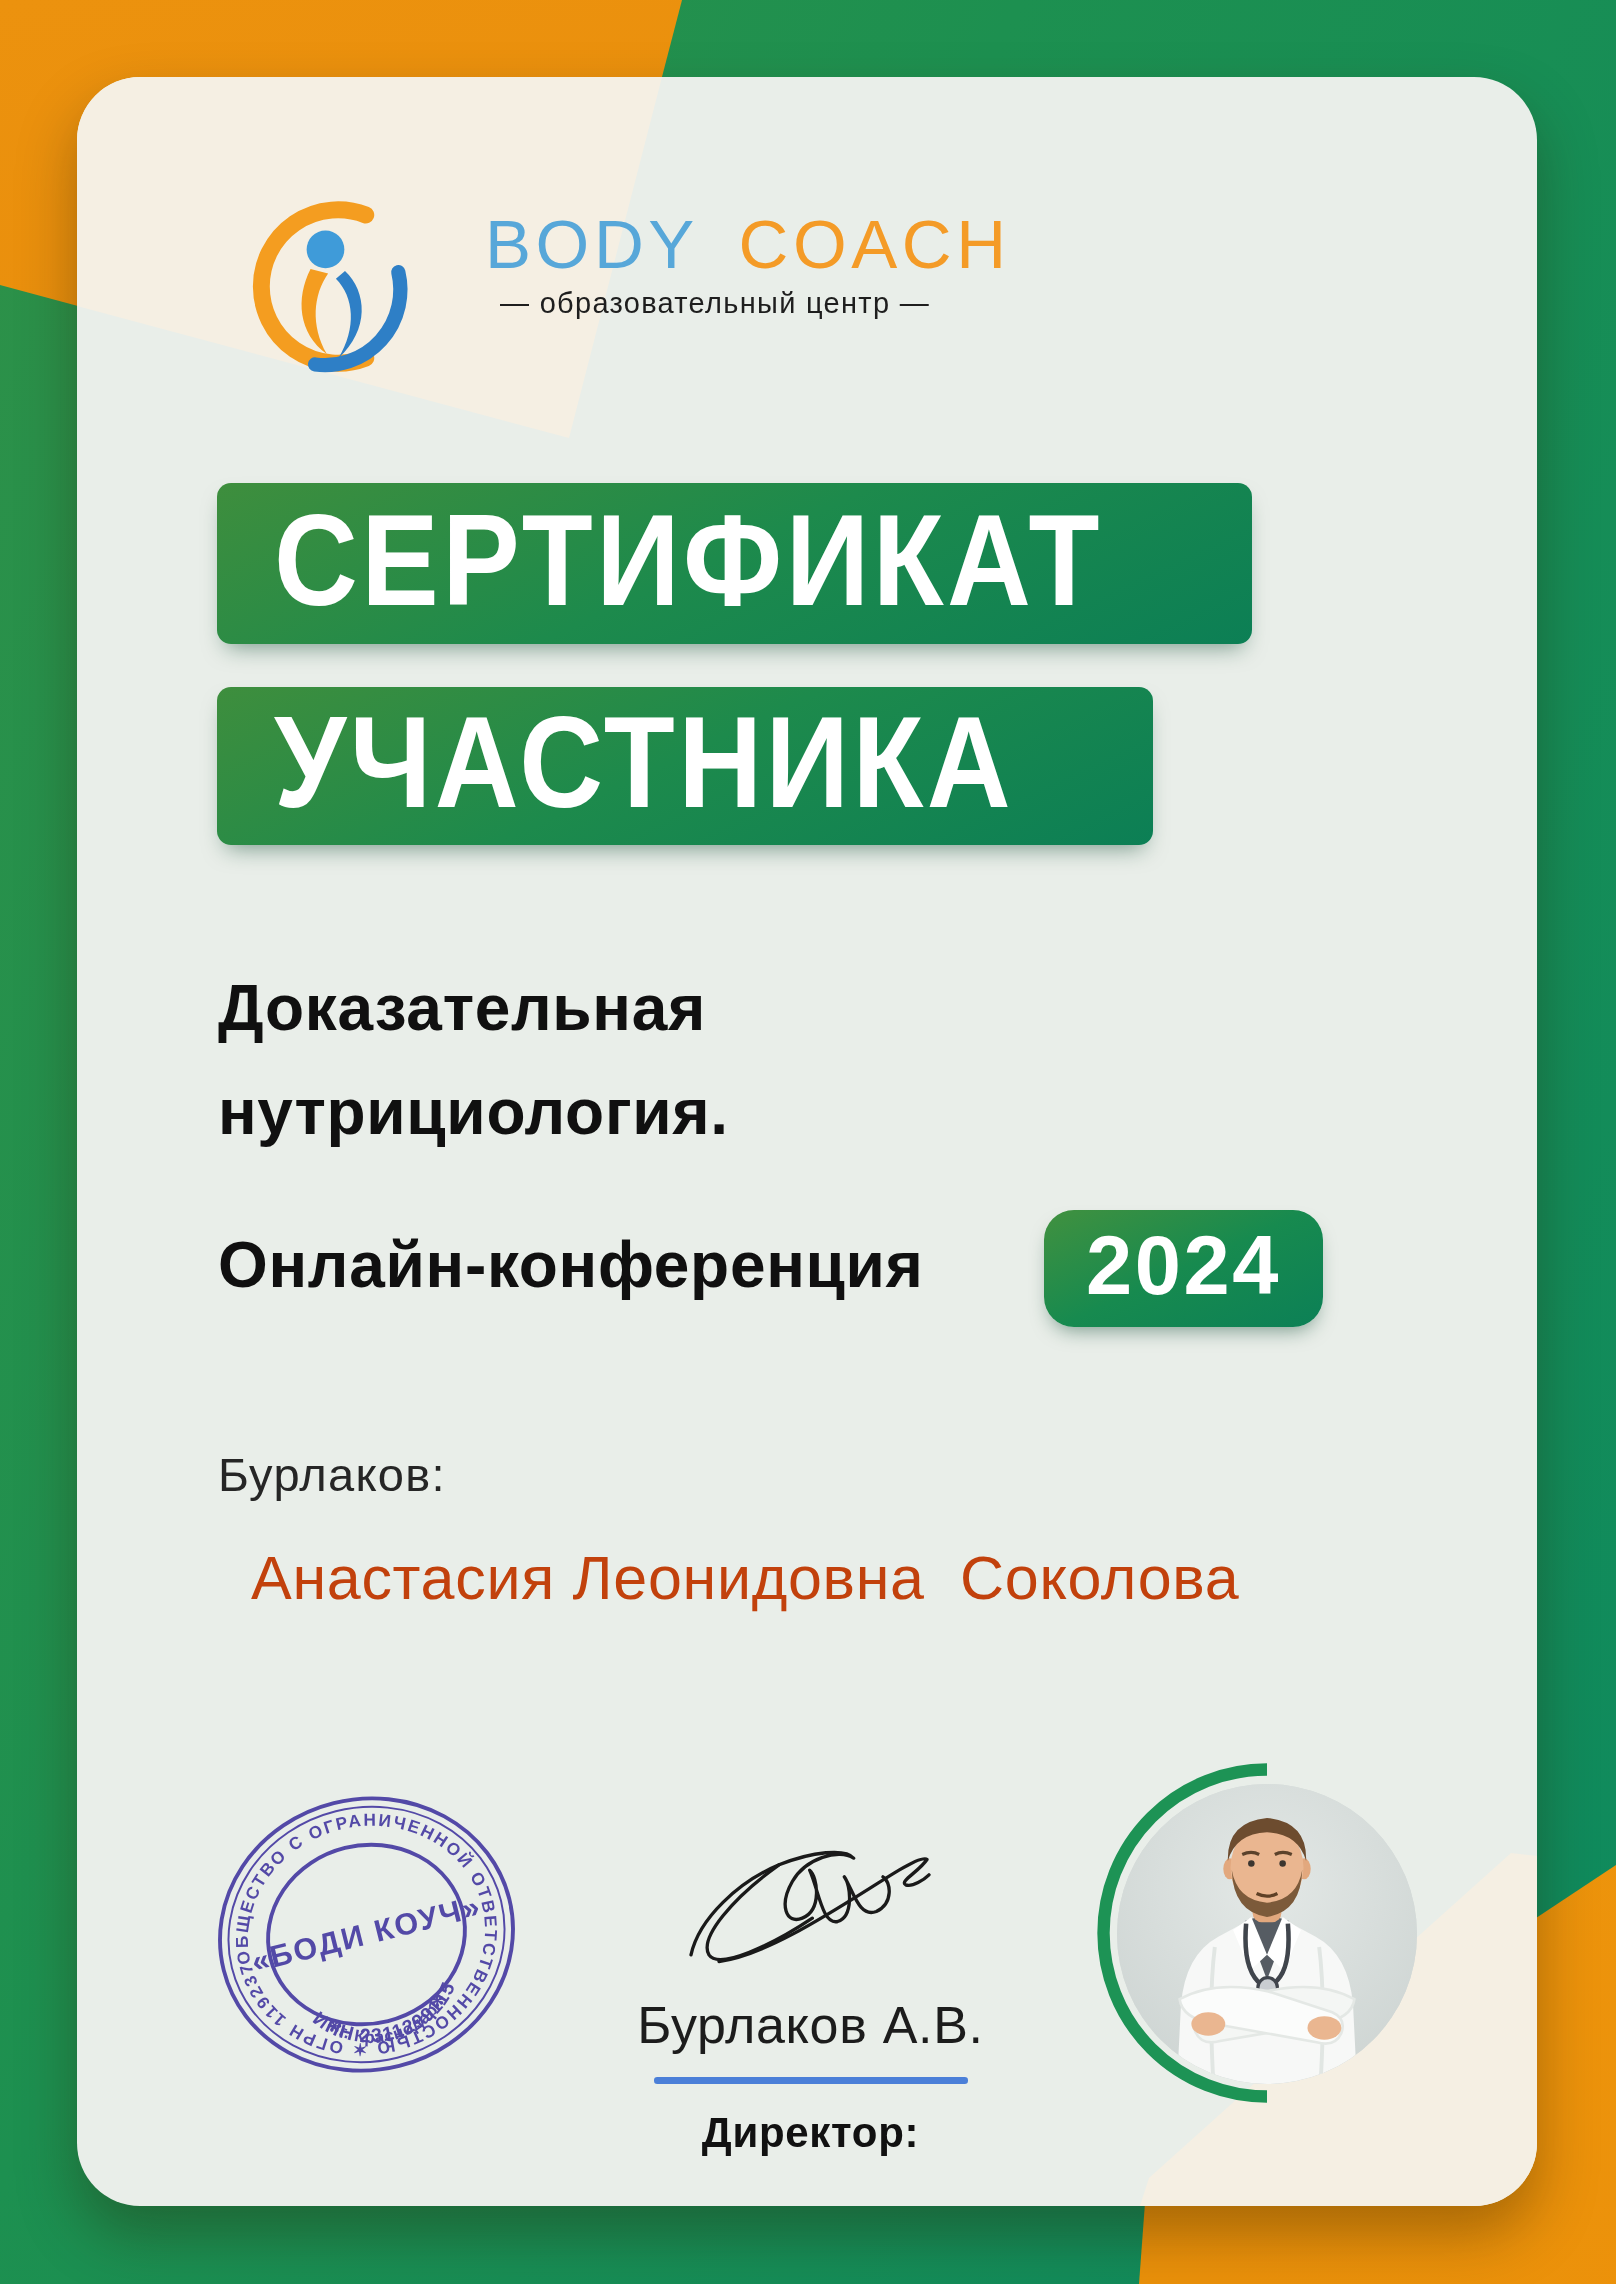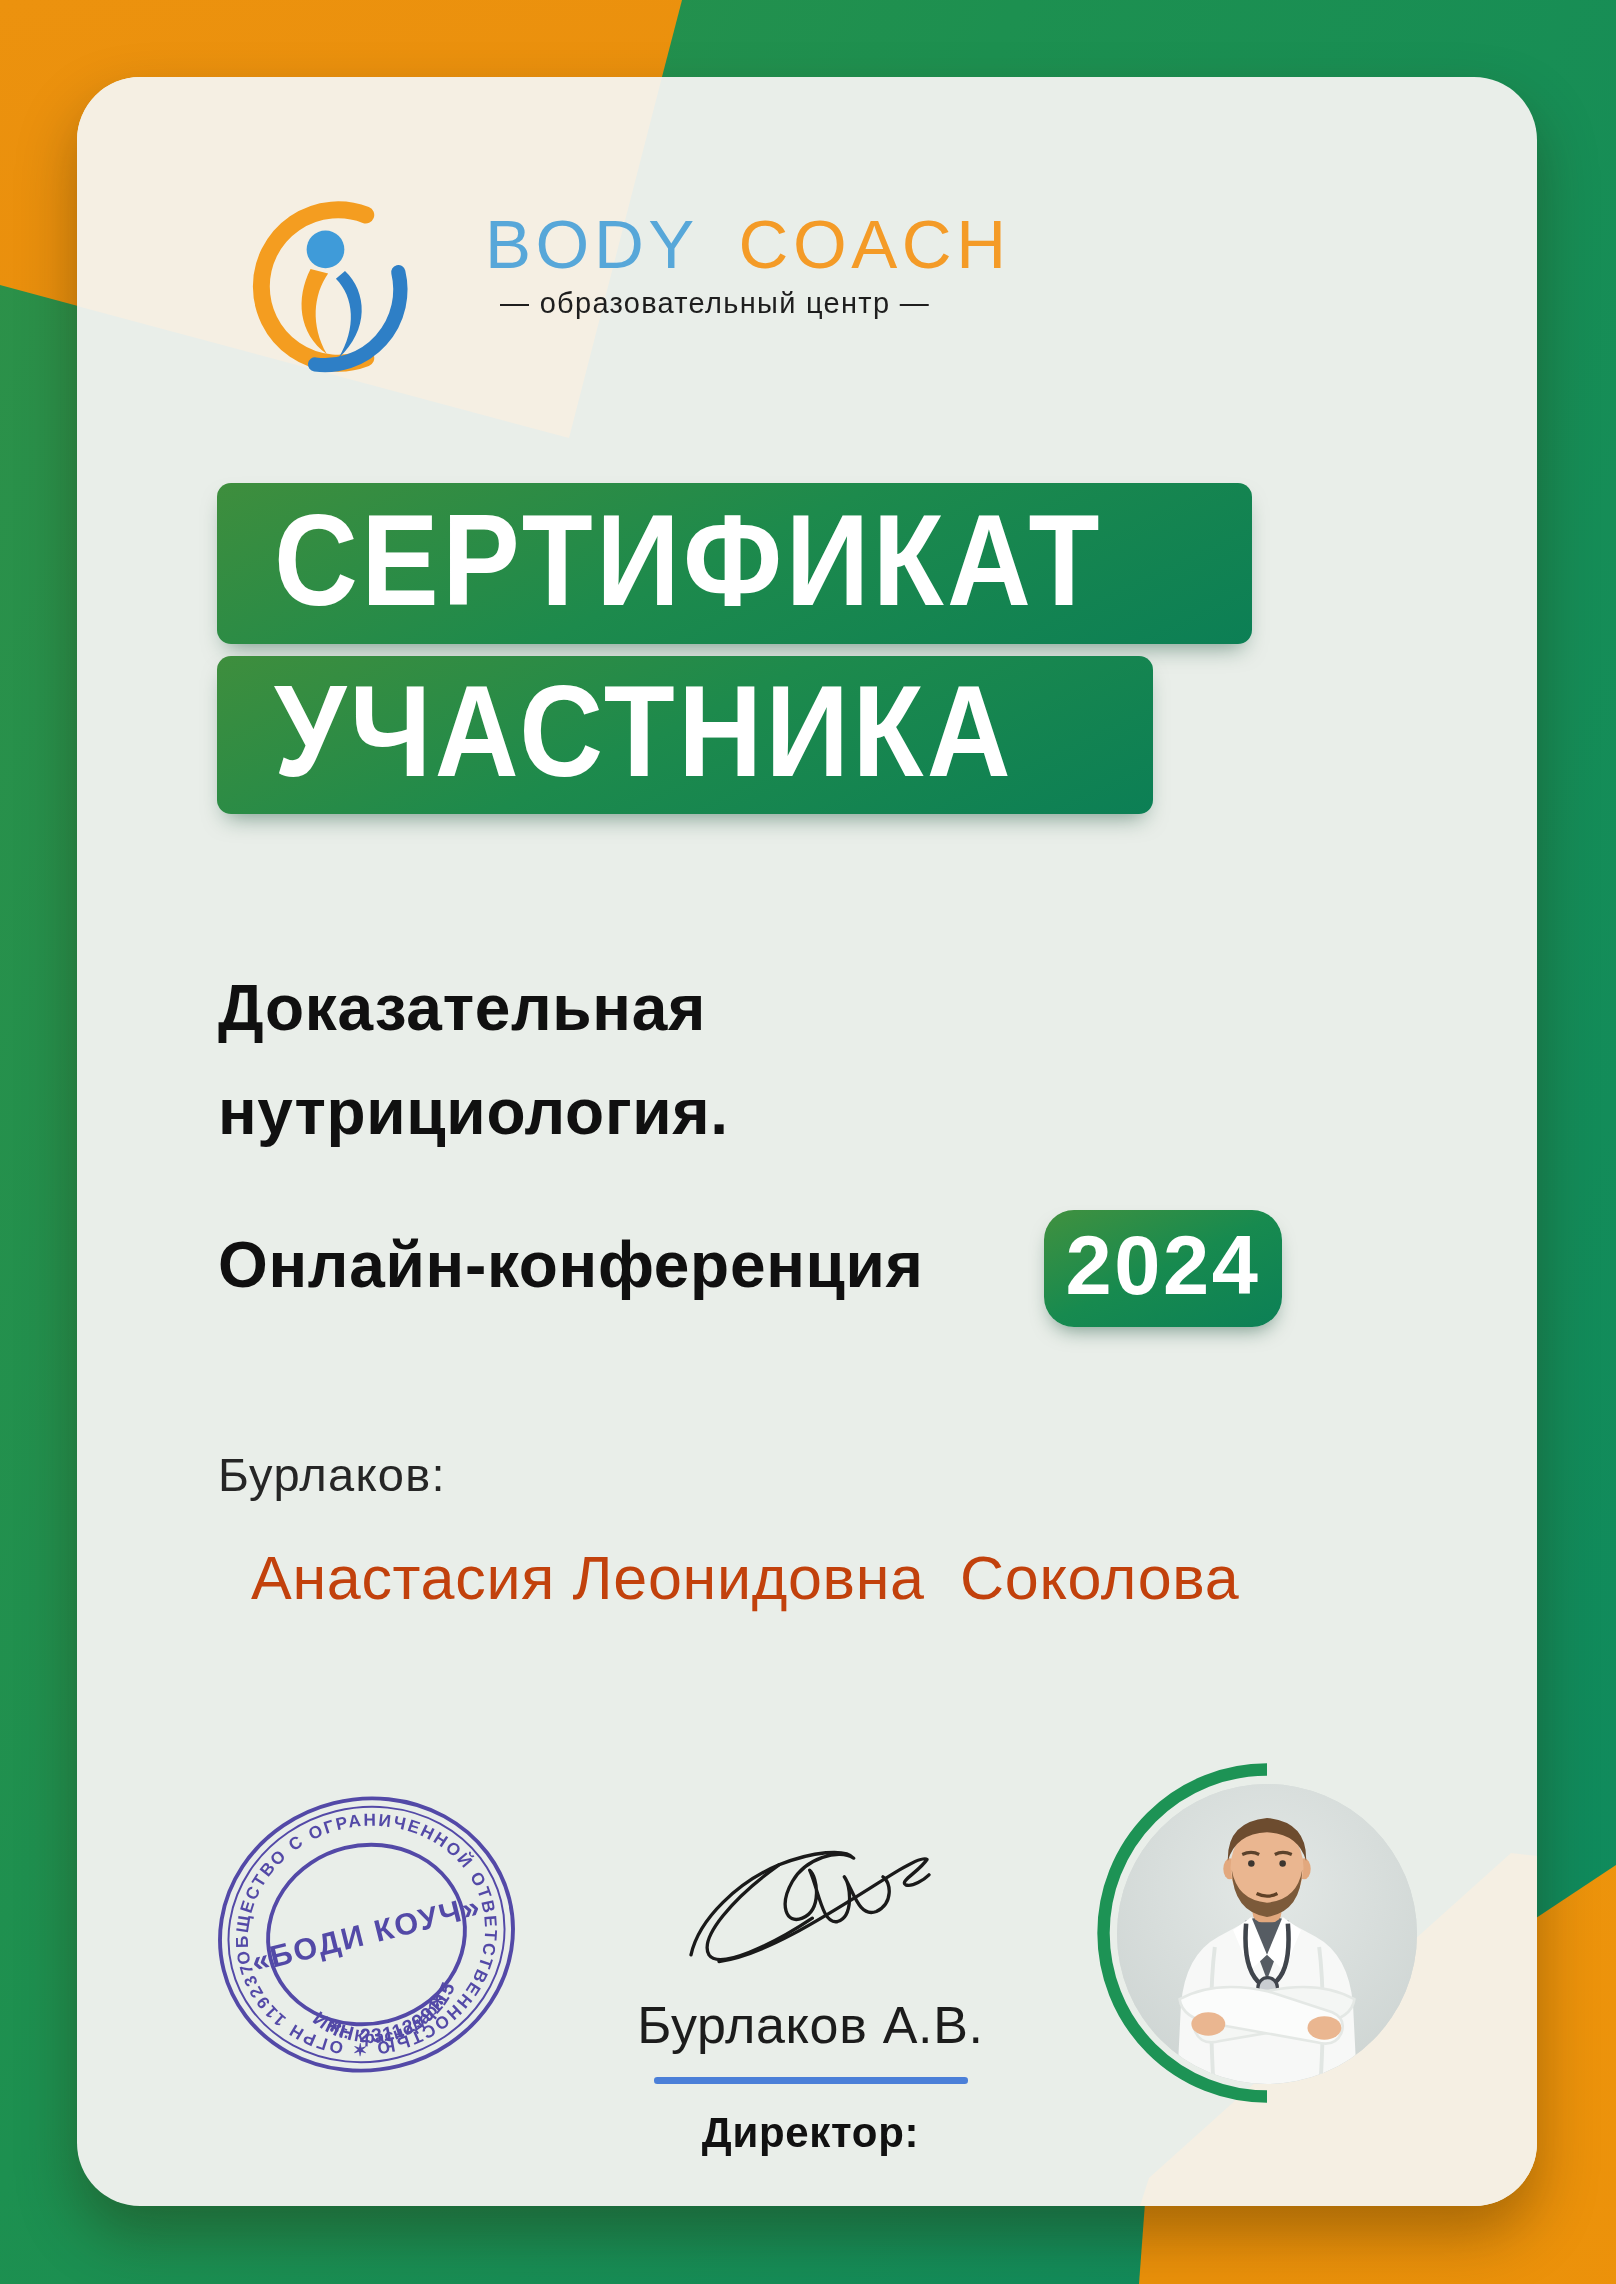--- a/index.html
+++ b/index.html
@@ -46,37 +46,37 @@
     font-size:29px;font-weight:400;letter-spacing:1.3px;color:#1e1e1e;white-space:nowrap;
   }
   
   .title-block{
     position:absolute;left:140px;height:161px;border-radius:14px;
     background:linear-gradient(155deg,#3e8e3d 0%,#1d8a4c 48%,#0c7f55 100%);
     display:flex;align-items:center;padding:0 57px;
     box-shadow:0 11.7px 22px -9px rgba(10,70,45,.5);
   }
   .title-block.t1{top:406px;}
-  .title-block.t2{top:579px;height:158px;}
+  .title-block.t2{top:610px;height:158px;}
   .title-block span{
     color:#ffffff;font-size:129px;font-weight:700;letter-spacing:3.9px;
     transform:scaleX(.9);transform-origin:left center;white-space:nowrap;
     display:inline-block;line-height:1;padding-bottom:6.5px;
   }
   
   .course{
     position:absolute;left:141px;top:880px;
     font-size:64px;font-weight:700;color:#101010;line-height:1.62;letter-spacing:0.7px;
   }
   .conf-label{
     position:absolute;left:141px;top:1151px;
     font-size:64px;font-weight:700;color:#101010;letter-spacing:0.7px;white-space:nowrap;
   }
   .year-badge{
-    position:absolute;left:967px;top:1133px;width:238px;height:117px;border-radius:30px;
+    position:absolute;left:967px;top:1133px;width:279px;height:117px;border-radius:30px;
     background:linear-gradient(155deg,#41913f 0%,#178a4f 50%,#0c8056 100%);
     display:flex;align-items:center;justify-content:center;
     box-shadow:0 10.4px 19.5px -7.8px rgba(10,70,45,.5);
   }
   .year-badge span{color:#fff;font-size:83px;font-weight:700;letter-spacing:2.6px;padding-bottom:5.2px;}
   
   .part-label{
     position:absolute;left:141px;top:1370px;
     font-size:47px;font-weight:400;color:#262626;letter-spacing:1.3px;
   }

